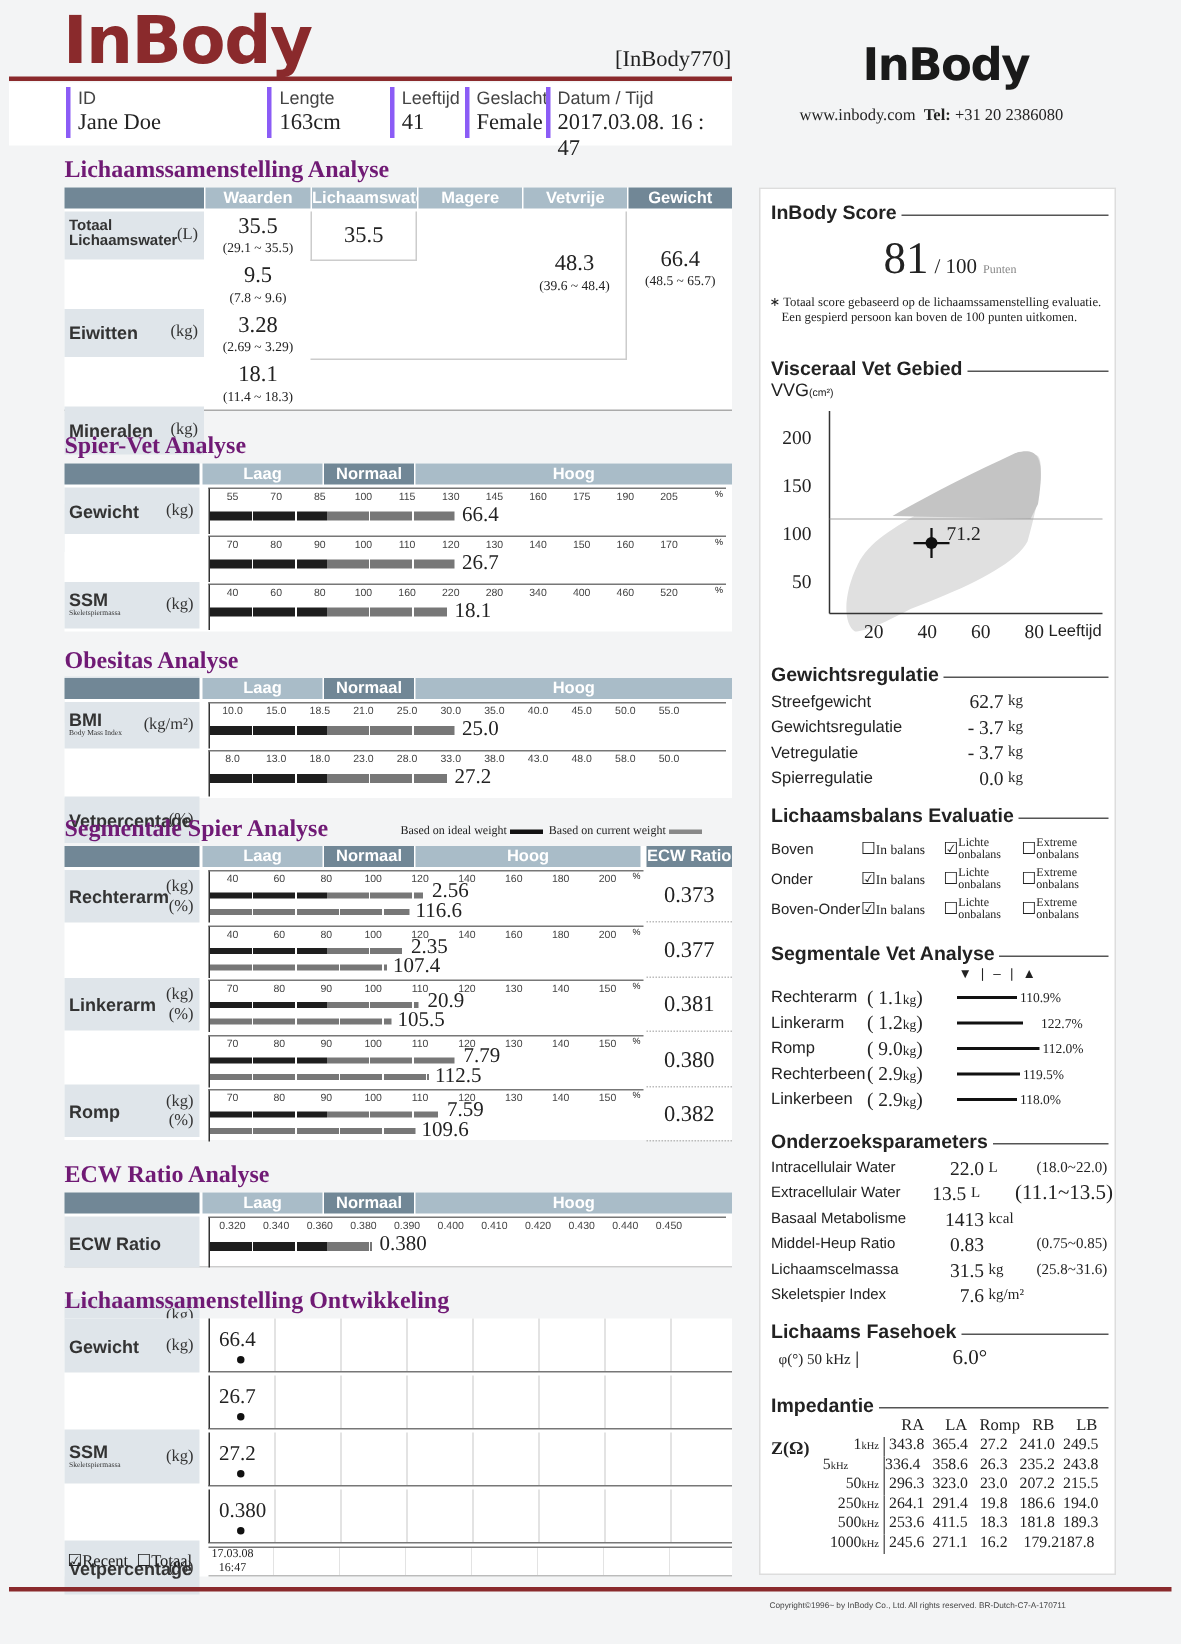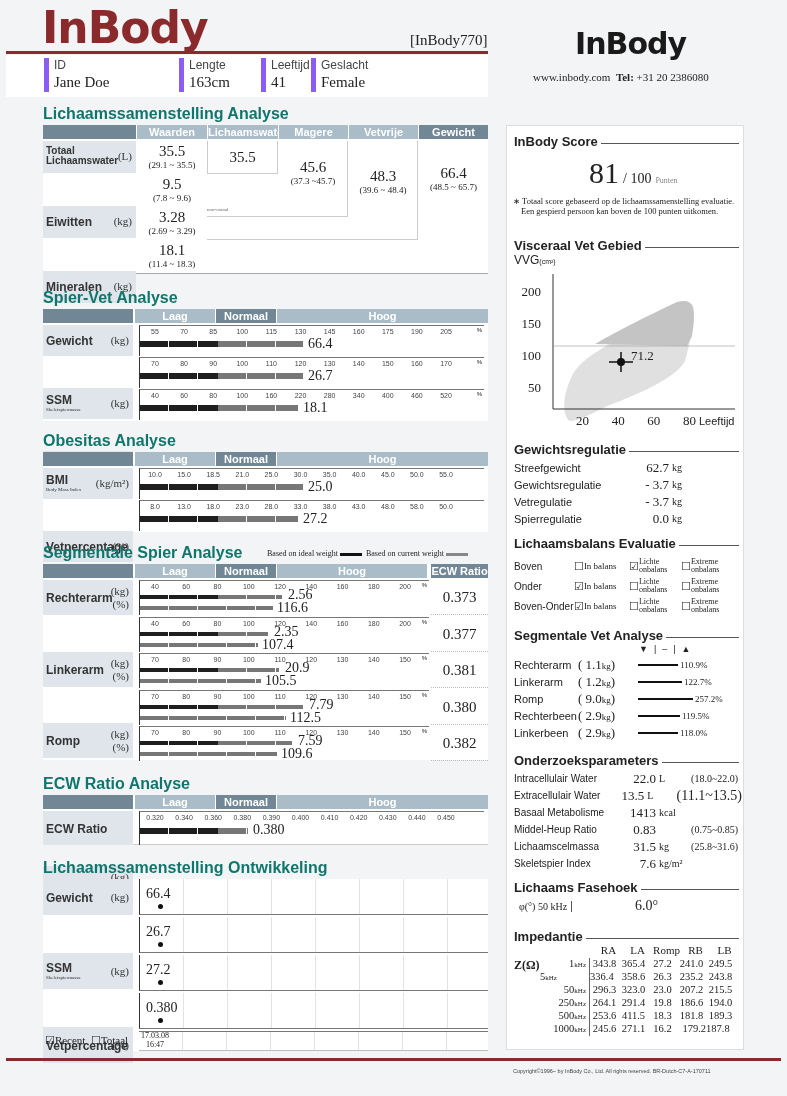--- a/index.html
+++ b/index.html
@@ -3,26 +3,26 @@
 <meta charset="utf-8">
 <style>
 *{box-sizing:border-box;margin:0;padding:0}
 body{width:787px;height:1096px;background:#f3f4f5;font-family:"Liberation Sans",sans-serif;color:#222;position:relative;overflow:hidden}
 .serif{font-family:"Liberation Serif",serif}
 .abs{position:absolute}
 .logo-red{left:42px;top:2px;font-size:44px;font-weight:bold;color:#8a2a2c;letter-spacing:-1px;font-family:"DejaVu Sans",sans-serif}
 .model{left:410px;top:32px;font-size:15px;font-family:"Liberation Serif",serif}
 .redline{left:6px;top:51px;width:482px;height:3px;background:#8a2a2c}
 .infobar{left:6px;top:55px;width:482px;height:42px;background:#fff;display:flex}
-.info-cell{border-left:5px solid #8b5cf6;padding-left:5px;margin-top:3px;height:34px}
+.info-cell{border-left:3px solid #8b5cf6;padding-left:5px;margin-top:3px;height:34px}
 .info-cell .lbl{font-size:12px;color:#444}
 .info-cell .val{font-size:15px;font-family:"Liberation Serif",serif;margin-top:2px}
 .logo-black{left:575px;top:26px;font-size:30px;font-weight:bold;color:#1a1a1a;font-family:"DejaVu Sans",sans-serif;letter-spacing:-1px}
 .contact{left:533px;top:71px;font-size:11px;font-family:"Liberation Serif",serif}
-.sec-title{font-family:Liberation Sans, sans-serif;font-weight:bold;font-size:16px;color:#0f766e}
+.sec-title{font-family:Liberation Serif, serif;font-weight:bold;font-size:16px;color:#701a75}
 .hdr{background:#a9bcc8;color:#fff;font-weight:bold;font-size:11px;text-align:center;height:14px;line-height:14px}
 .hdr.dark{background:#718796}
 .lblcell{background:#dfe5ea;font-weight:bold;font-size:12px;color:#333;position:relative}
 .unit{font-family:"Liberation Serif",serif;font-weight:normal;font-size:11px;position:absolute;right:4px}
 .bigval{font-family:"Liberation Serif",serif;font-size:15px;text-align:center}
 .range{font-family:"Liberation Serif",serif;font-size:9px;text-align:center}
 .ticks{position:absolute;top:2px;left:0;font-size:7px;color:#444;white-space:nowrap}
 .ticks span{position:absolute;transform:translateX(-50%)}
 .bar{position:absolute;height:6px}
 .bar.black{background:repeating-linear-gradient(90deg,#1e1e1e 0,#1e1e1e 28px,#fff 28px,#fff 29px)}
@@ -51,20 +51,24 @@
       <div class="val">163cm</div>
     </div>
   <div class="info-cell" style="width:50px">
       <div class="lbl">Leeftijd</div>
       <div class="val">41</div>
     </div>
   <div class="info-cell" style="width:54px">
       <div class="lbl">Geslacht</div>
       <div class="val">Female</div>
     </div>
+  <div class="info-cell" style="width:125px">
+      <div class="lbl">Datum / Tijd</div>
+      <div class="val">2017.03.08. 16 : 47</div>
+    </div>
 </div>
 <div class="abs logo-black">InBody</div>
 <div class="abs contact"><span>www.inbody.com</span>&nbsp; <b>Tel:</b> <span>+31 20 2386080</span></div>
 
 <div class="abs sec-title" style="left:43px;top:105px">Lichaamssamenstelling Analyse</div>
 <div class="abs" style="left:43px;top:125px;width:445px;height:149px;background:#fff;border-bottom:1px solid #aaa">
   <div class="abs hdr dark" style="left:0;top:0;width:93px"></div>
   <div class="abs hdr" style="left:94px;top:0;width:70px">Waarden</div>
   <div class="abs hdr" style="left:165px;top:0;width:70px">Lichaamswater</div>
   <div class="abs hdr" style="left:236px;top:0;width:69px">Magere Massa</div>
@@ -99,27 +103,20 @@
   <div class="abs" style="left:94px;top:84px;width:70px">
       <div class="bigval">3.28</div>
       <div class="range">(2.69 ~ 3.29)</div>
     </div>
   <div class="abs" style="left:94px;top:117px;width:70px">
       <div class="bigval">18.1</div>
       <div class="range">(11.4 ~ 18.3)</div>
     </div>
   <div class="abs" style="left:164px;top:16px;width:71px;height:33px;border:1px solid #ccc;border-top:none">
       <div class="bigval" style="margin-top:8px">35.5</div>
-    </div>
-  <div class="abs" style="left:164px;top:16px;width:141px;height:76px;border-right:1px solid #ccc;border-bottom:1px solid #ccc">
-      <div class="abs" style="left:71px;top:18px;width:70px">
-        <div class="bigval">45.6</div>
-        <div class="range">(37.3 ~45.7)</div>
-      </div>
-      <div class="abs" style="left:0;top:66px;font-size:5px;font-family:'Liberation Serif',serif;color:#666">non-ossaal</div>
     </div>
   <div class="abs" style="left:164px;top:16px;width:211px;height:99px;border-right:1px solid #ccc;border-bottom:1px solid #ccc">
       <div class="abs" style="left:141px;top:27px;width:70px">
         <div class="bigval">48.3</div>
         <div class="range">(39.6 ~ 48.4)</div>
       </div>
     </div>
   <div class="abs" style="left:376px;top:40px;width:69px">
       <div class="bigval">66.4</div>
       <div class="range">(48.5 ~ 65.7)</div>
@@ -539,27 +536,27 @@
       <div style="display:flex;height:17px;align-items:center;font-size:11px">
         <span style="width:64px">Rechterarm</span>
         <span class="serif" style="width:60px;font-size:13px">( 1.1<span style="font-size:9px">kg</span>)</span>
         <span style="display:inline-block;width:40px;height:2px;background:#111"></span>
         <span class="serif" style="font-size:9px;margin-left:2px">110.9%</span>
       </div>
       <div style="display:flex;height:17px;align-items:center;font-size:11px">
         <span style="width:64px">Linkerarm</span>
         <span class="serif" style="width:60px;font-size:13px">( 1.2<span style="font-size:9px">kg</span>)</span>
         <span style="display:inline-block;width:44px;height:2px;background:#111"></span>
-        <span class="serif" style="font-size:9px;margin-left:2px">122.7%</span>
+        <span class="serif" style="font-size:9px;margin-left:12px">122.7%</span>
       </div>
       <div style="display:flex;height:17px;align-items:center;font-size:11px">
         <span style="width:64px">Romp</span>
         <span class="serif" style="width:60px;font-size:13px">( 9.0<span style="font-size:9px">kg</span>)</span>
         <span style="display:inline-block;width:55px;height:2px;background:#111"></span>
-        <span class="serif" style="font-size:9px;margin-left:2px">257.2%</span>
+        <span class="serif" style="font-size:9px;margin-left:2px">112.0%</span>
       </div>
       <div style="display:flex;height:17px;align-items:center;font-size:11px">
         <span style="width:64px">Rechterbeen</span>
         <span class="serif" style="width:60px;font-size:13px">( 2.9<span style="font-size:9px">kg</span>)</span>
         <span style="display:inline-block;width:42px;height:2px;background:#111"></span>
         <span class="serif" style="font-size:9px;margin-left:2px">119.5%</span>
       </div>
       <div style="display:flex;height:17px;align-items:center;font-size:11px">
         <span style="width:64px">Linkerbeen</span>
         <span class="serif" style="width:60px;font-size:13px">( 2.9<span style="font-size:9px">kg</span>)</span>
@@ -596,21 +593,21 @@
         <span style="width:26px;font-weight:bold;font-size:12px">Z(Ω)</span>
         <span style="width:50px;text-align:right;border-right:1px solid #666;padding-right:3px">1<span style="font-size:7px">kHz</span></span>
         <span style="width:29px;text-align:center">343.8</span>
         <span style="width:29px;text-align:center">365.4</span>
         <span style="width:29px;text-align:center">27.2</span>
         <span style="width:29px;text-align:center">241.0</span>
         <span style="width:29px;text-align:center">249.5</span>
       </div>
       <div style="display:flex;height:13px;font-size:10.5px">
         <span style="width:26px;font-weight:bold;font-size:12px"></span>
-        <span style="width:50px;text-align:left;border-right:1px solid #666;padding-right:15px">5<span style="font-size:7px">kHz</span></span>
+        <span style="width:50px;text-align:center;border-right:1px solid #666;padding-right:15px">5<span style="font-size:7px">kHz</span></span>
         <span style="width:29px;text-align:left">336.4</span>
         <span style="width:29px;text-align:center">358.6</span>
         <span style="width:29px;text-align:center">26.3</span>
         <span style="width:29px;text-align:center">235.2</span>
         <span style="width:29px;text-align:center">243.8</span>
       </div>
       <div style="display:flex;height:13px;font-size:10.5px">
         <span style="width:26px;font-weight:bold;font-size:12px"></span>
         <span style="width:50px;text-align:right;border-right:1px solid #666;padding-right:3px">50<span style="font-size:7px">kHz</span></span>
         <span style="width:29px;text-align:center">296.3</span>

